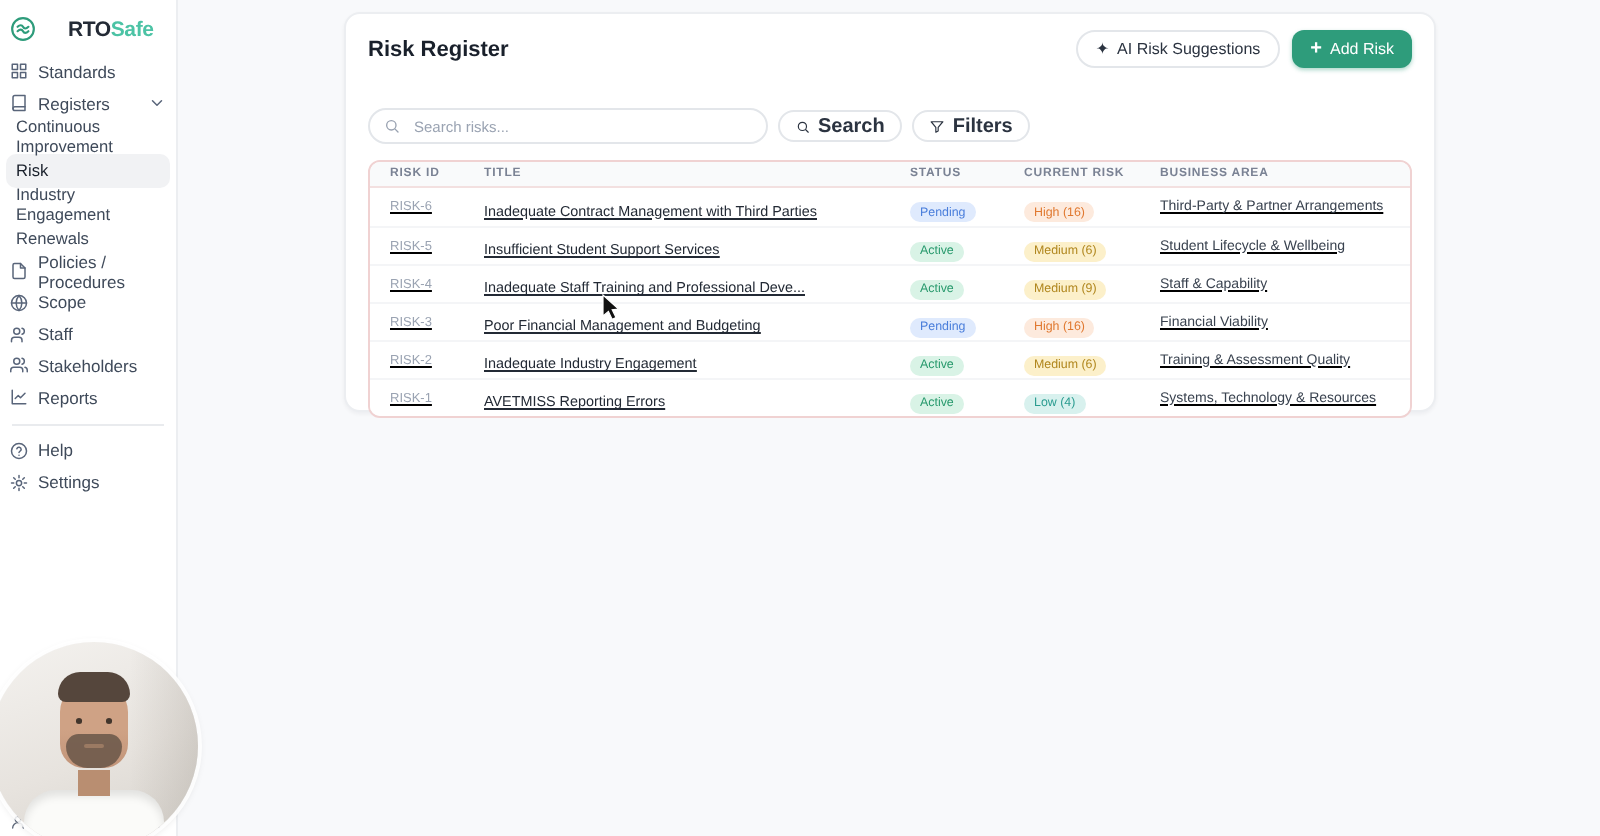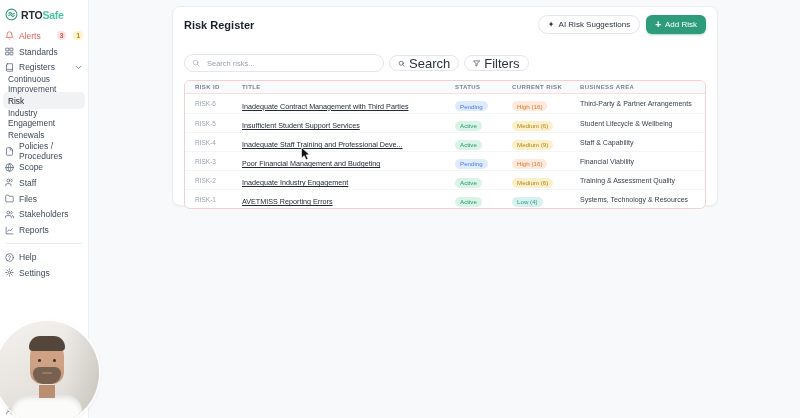--- a/index.html
+++ b/index.html
@@ -2,21 +2,21 @@
 <html><head>
 <meta charset="utf-8">
 <style>
   html,body{margin:0;padding:0;width:800px;height:418px;overflow:hidden;background:#f8f9fb;
     font-family:"Liberation Sans",sans-serif;}
   *{box-sizing:border-box;}
 
   
   .sidebar{position:absolute;left:0;top:0;width:89px;height:418px;background:#fff;
     border-right:1px solid #eceef1;z-index:1;}
-  .logo{display:flex;align-items:center;gap:3px;padding:8px 0 7px 5px;}
+  .logo{display:flex;align-items:center;gap:16px;padding:8px 0 7px 5px;}
   .logo .icn{width:13px;height:13px;color:#2e9c7b;}
   .logo-text{font-size:10.5px;font-weight:bold;color:#232a35;letter-spacing:-.2px;}
   .logo-text .safe{color:#4cc3a5;font-weight:bold;}
   .icn{display:inline-flex;flex:none;}
   .icn svg{width:100%;height:100%;fill:none;stroke:currentColor;stroke-width:2;
     stroke-linecap:round;stroke-linejoin:round;}
   .sb-item{display:flex;align-items:center;gap:5px;height:15.8px;padding:0 5px;
     color:#3f4a5a;font-size:8.5px;font-weight:500;cursor:pointer;}
   .sb-item .icn{width:9px;height:9px;color:#59657a;}
   .sb-item.alert, .sb-item.alert .icn{color:#df5b5b;}
@@ -73,31 +73,31 @@
   .plus{font-size:10px;line-height:1;font-weight:bold;}
 
   .toolbar{display:flex;align-items:center;gap:5px;margin-top:20px;}
   .search-box{display:flex;align-items:center;gap:5px;width:200px;height:18px;
     border:1px solid #e3e6ea;border-radius:9px;padding:0 7px;background:#fff;}
   .search-box .icn{width:8px;height:8px;color:#98a1b0;}
   .search-box input{border:none;outline:none;flex:1;font-size:7.5px;color:#333;
     background:transparent;font-family:inherit;min-width:0;}
   .search-box input::placeholder{color:#9aa3b2;}
   .btn-sm{display:flex;align-items:center;gap:4px;height:16px;padding:0 8px;
-    border:1px solid #e3e6ea;border-radius:9px;background:#fff;font-size:13px;font-weight:400;
+    border:1px solid #e3e6ea;border-radius:9px;background:#fff;font-size:10px;font-weight:700;
     color:#2b3340;cursor:pointer;font-family:inherit;}
   .btn-sm .icn{width:7px;height:7px;color:#2b3340;}
 
   
   .table{margin-top:8px;border:1px solid #f0d2d2;border-radius:6px;overflow:hidden;}
   .thead,.trow{display:grid;grid-template-columns:47px 213px 57px 68px 1fr;
     align-items:center;padding:0 10px;}
   .thead{height:13px;background:#f9fafb;border-bottom:1px solid #f3e0e0;}
   .th{font-size:6px;font-weight:bold;color:#7a8294;letter-spacing:.4px;white-space:nowrap;}
-  .trow{height:19px;border-top:1px solid #f4f5f7;background:#fff;}
+  .trow{height:19px;border-top:1px solid #f4f5f7;background:#fff;text-decoration:underline;}
   .trow:first-child{border-top:none;}
   .td-id{font-size:6.5px;color:#9aa3b2;}
   .risk-link{font-size:7.2px;color:#232a35;text-decoration:underline;font-weight:500;
     cursor:pointer;white-space:nowrap;}
   .badge{display:inline-block;font-size:6.2px;font-weight:500;padding:1.5px 5px;
     border-radius:7px;white-space:nowrap;}
   .badge.pending{background:#dfeafd;color:#4a7edb;}
   .badge.active{background:#d9f3e6;color:#27996c;}
   .badge.high{background:#fdeadd;color:#e0782f;}
   .badge.medium{background:#fcf0ca;color:#b0861d;}
@@ -113,31 +113,20 @@
   <div class="logo">
     <span class="icn">
       <svg viewBox="0 0 24 24">
           <circle cx="12" cy="12" r="10"></circle>
           <path d="M7 10c2-2 4-2 5 0s3 2 5 0M7 14c2-2 4-2 5 0s3 2 5 0"></path>
         </svg>
     </span>
     <span class="logo-text"><span>RTO</span><span class="safe">Safe</span></span>
   </div>
   <nav id="sidebar-nav">
-      <div class="sb-item alert">
-        <span class="icn">
-          <svg viewBox="0 0 24 24">
-            <path d="M18 8a6 6 0 1 0-12 0c0 7-3 9-3 9h18s-3-2-3-9"></path>
-            <path d="M10.3 21a2 2 0 0 0 3.4 0"></path>
-          </svg>
-        </span>
-        <span>Alerts</span>
-        <span class="b-red">3</span>
-        <span class="b-yellow">1</span>
-      </div>
       <div class="sb-item">
         <span class="icn">
           <svg viewBox="0 0 24 24">
             <rect x="3" y="3" width="7" height="7"></rect>
             <rect x="14" y="3" width="7" height="7"></rect>
             <rect x="3" y="14" width="7" height="7"></rect>
             <rect x="14" y="14" width="7" height="7"></rect>
           </svg>
         </span>
         <span>Standards</span>
@@ -189,28 +178,20 @@
       </div>
       <div class="sb-item">
         <span class="icn">
           <svg viewBox="0 0 24 24">
             <circle cx="9" cy="7" r="4"></circle>
             <path d="M2 21v-2a4 4 0 0 1 4-4h6a4 4 0 0 1 4 4v2"></path>
             <path d="M16 3.1a4 4 0 0 1 0 7.8"></path>
           </svg>
         </span>
         <span>Staff</span>
-      </div>
-      <div class="sb-item">
-        <span class="icn">
-          <svg viewBox="0 0 24 24">
-            <path d="M22 19a2 2 0 0 1-2 2H4a2 2 0 0 1-2-2V5a2 2 0 0 1 2-2h5l2 3h9a2 2 0 0 1 2 2z"></path>
-          </svg>
-        </span>
-        <span>Files</span>
       </div>
       <div class="sb-item">
         <span class="icn">
           <svg viewBox="0 0 24 24">
             <circle cx="9" cy="7" r="4"></circle>
             <path d="M1 21v-2a4 4 0 0 1 4-4h8a4 4 0 0 1 4 4v2"></path>
             <path d="M23 21v-2a4 4 0 0 0-3-3.9"></path>
             <path d="M16 3.1a4 4 0 0 1 0 7.8"></path>
           </svg>
         </span>

